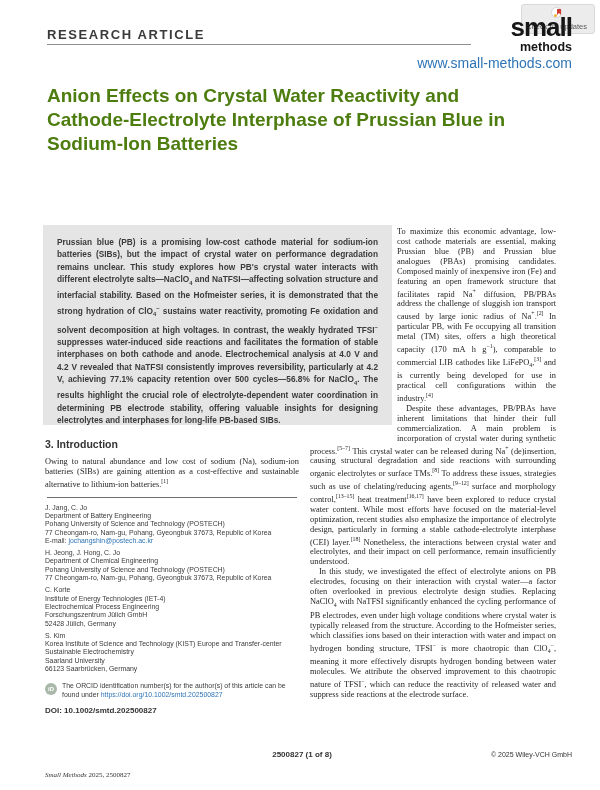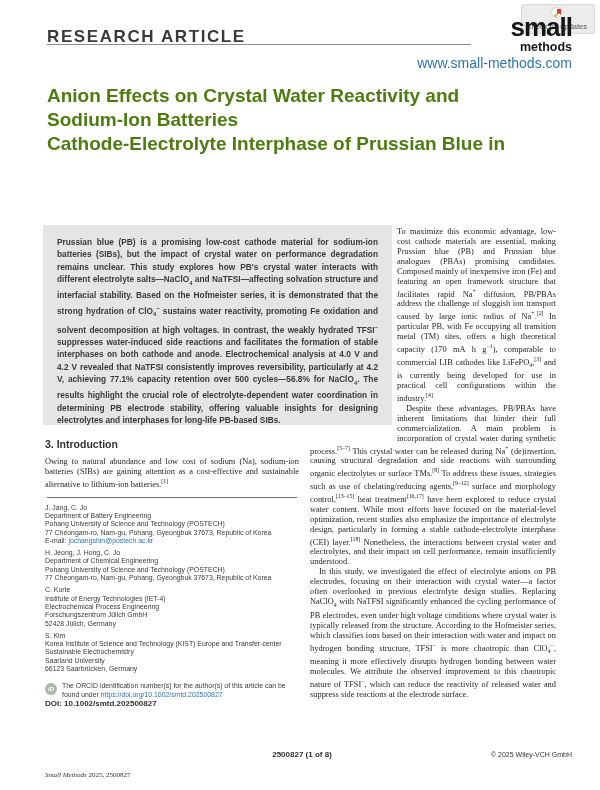--- a/index.html
+++ b/index.html
@@ -13,21 +13,21 @@
   .cfu {
     position:absolute; top:4px; right:5px; display:flex; align-items:center; gap:4px;
     background:#ececec; border:1px solid #d9d9d9; border-radius:3px; padding:2px 7px 2px 4px;
     font-size:7.5px; color:#5a5a5a; cursor:pointer;flex-direction:column;
   }
   .cfu-icon { position:relative; width:11px; height:11px; border-radius:50%; background:#fff; border:1px solid #d7d7d7; }
   .cfu-icon::before { content:""; position:absolute; left:5px; top:1px; width:4px; height:6px; background:#cf3b31;
     clip-path:polygon(0 0,100% 0,100% 100%,50% 68%,0 100%); }
   .cfu-icon::after { content:""; position:absolute; left:2px; top:6px; width:3px; height:3px; border-radius:50%; background:#f2b230; }
   
-  .kicker { position:absolute; left:47px; top:27px; font-size:17px; font-weight:700; letter-spacing:1.6px; color:#3a3a3a; }
+  .kicker { position:absolute; left:47px; top:27px; font-size:13px; font-weight:700; letter-spacing:1.6px; color:#3a3a3a; }
   .head-rule { position:absolute; left:47px; top:44px; width:424px; height:1px; background:#8f8f8f; }
   .logo { position:absolute; right:28px; top:14px; text-align:right; color:#161616; line-height:1; }
   .logo-small { font-size:26px; font-weight:700; letter-spacing:-1px; }
   .logo-methods { font-size:12.5px; font-weight:700; margin-top:1px; }
   .site-link { position:absolute; right:28px; top:55px; font-size:14px; font-weight:400; color:#2e74b5; cursor:pointer; }
   
   .title { position:absolute; left:47px; top:84px; width:500px; font-size:19px; font-weight:700; color:#4d7c0f; line-height:24px; }
   .authors { position:absolute; left:47px; top:164px; width:470px; font-style:italic; font-size:11px; color:#3c3c3c; line-height:15px; }
   
   .abstract {
@@ -52,21 +52,21 @@
   .aff-rule { border:none; border-top:1px solid #6f6f6f; margin:7px 0 6px 2px; width:250px; }
   .aff-block { font-size:6.9px; line-height:8.3px; color:#3a3a3a; margin-bottom:4px; }
   .aff-names { }
   .link { color:#2e74b5; cursor:pointer; }
   .orcid-row { display:flex; gap:5px; margin-top:9px; align-items:flex-start; }
   .orcid-icon {
     flex:0 0 auto; width:12px; height:12px; border-radius:50%; background:#a9b8a9;
     color:#fff; font-size:6px; font-weight:700; display:flex; align-items:center; justify-content:center; margin-top:1px;
   }
   .orcid-text { font-size:6.9px; line-height:8.3px; color:#3a3a3a; width:240px; }
-  .doi-line { font-size:8px; font-weight:700; color:#333; }
+  .doi-line { margin-top:7px; font-size:8px; font-weight:700; color:#333; }
   
   .footer-left { position:absolute; left:45px; top:771px; font-size:7px; color:#333; font-family:"Liberation Serif", serif; }
   .footer-left .j { font-style:italic; }
   .footer-center { position:absolute; left:4px; right:0; top:750px; text-align:center; font-size:8px; font-weight:700; color:#333; }
   .footer-right { position:absolute; right:28px; top:751px; font-size:7px; color:#333; }
 </style>
 </head>
 <body>
 
 <div class="page">
@@ -79,22 +79,22 @@
   <div class="kicker">RESEARCH ARTICLE</div>
   <div class="head-rule"></div>
   <div class="logo">
     <div class="logo-small">small</div>
     <div class="logo-methods">methods</div>
   </div>
   <div class="site-link">www.small-methods.com</div>
 
   <div class="title">
     <div>Anion Effects on Crystal Water Reactivity and</div>
+    <div>Cathode-Electrolyte Interphase of Prussian Blue in</div>
     <div>Sodium-Ion Batteries</div>
-    <div>Cathode-Electrolyte Interphase of Prussian Blue in</div>
   </div>
 
   <div class="abstract">Prussian blue (PB) is a promising low-cost cathode material for sodium-ion batteries (SIBs), but the impact of crystal water on performance degradation remains unclear. This study explores how PB's crystal water interacts with different electrolyte salts—NaClO<sub>4</sub> and NaTFSI—affecting solvation structure and interfacial stability. Based on the Hofmeister series, it is demonstrated that the strong hydration of ClO<sub>4</sub><sup>−</sup> sustains water reactivity, promoting Fe oxidation and solvent decomposition at high voltages. In contrast, the weakly hydrated TFSI<sup>−</sup> suppresses water-induced side reactions and facilitates the formation of stable interphases on both cathode and anode. Electrochemical analysis at 4.0 V and 4.2 V revealed that NaTFSI consistently improves reversibility, particularly at 4.2 V, achieving 77.1% capacity retention over 500 cycles—56.8% for NaClO<sub>4</sub>. The results highlight the crucial role of electrolyte-dependent water coordination in determining PB electrode stability, offering valuable insights for designing electrolytes and interphases for long-life PB-based SIBs.</div>
 
   <div class="rcol">
     <div class="wrap-spacer"></div>
     <p>To maximize this economic advantage, low-cost cathode materials are essential, making Prussian blue (PB) and Prussian blue analogues (PBAs) promising candidates. Composed mainly of inexpensive iron (Fe) and featuring an open framework structure that facilitates rapid Na<sup>+</sup> diffusion, PB/PBAs address the challenge of sluggish ion transport caused by large ionic radius of Na<sup>+</sup>.<sup>[2]</sup> In particular PB, with Fe occupying all transition metal (TM) sites, offers a high theoretical capacity (170 mA h g<sup>−1</sup>), comparable to commercial LIB cathodes like LiFePO<sub>4</sub>,<sup>[3]</sup> and is currently being developed for use in practical cell configurations within the industry.<sup>[4]</sup></p>
     <p class="indent">Despite these advantages, PB/PBAs have inherent limitations that hinder their full commercialization. A main problem is incorporation of crystal water during synthetic process.<sup>[5–7]</sup> This crystal water can be released during Na<sup>+</sup> (de)insertion, causing structural degradation and side reactions with surrounding organic electrolytes or surface TMs.<sup>[8]</sup> To address these issues, strategies such as use of chelating/reducing agents,<sup>[9–12]</sup> surface and morphology control,<sup>[13–15]</sup> heat treatment<sup>[16,17]</sup> have been explored to reduce crystal water content. While most efforts have focused on the material-level optimization, recent studies also emphasize the importance of electrolyte design, particularly in forming a stable cathode-electrolyte interphase (CEI) layer.<sup>[18]</sup> Nonetheless, the interactions between crystal water and electrolytes, and their impact on cell performance, remain insufficiently understood.</p>
     <p class="indent">In this study, we investigated the effect of electrolyte anions on PB electrodes, focusing on their interaction with crystal water—a factor often overlooked in previous electrolyte design studies. Replacing NaClO<sub>4</sub> with NaTFSI significantly enhanced the cycling performance of PB electrodes, even under high voltage conditions where crystal water is typically released from the structure. According to the Hofmeister series, which classifies ions based on their interaction with water and impact on hydrogen bonding structure, TFSI<sup>−</sup> is more chaotropic than ClO<sub>4</sub><sup>−</sup>, meaning it more effectively disrupts hydrogen bonding between water molecules. We attribute the observed improvement to this chaotropic nature of TFSI<sup>−</sup>, which can reduce the reactivity of released water and suppress side reactions at the electrode surface.</p>
   </div>

